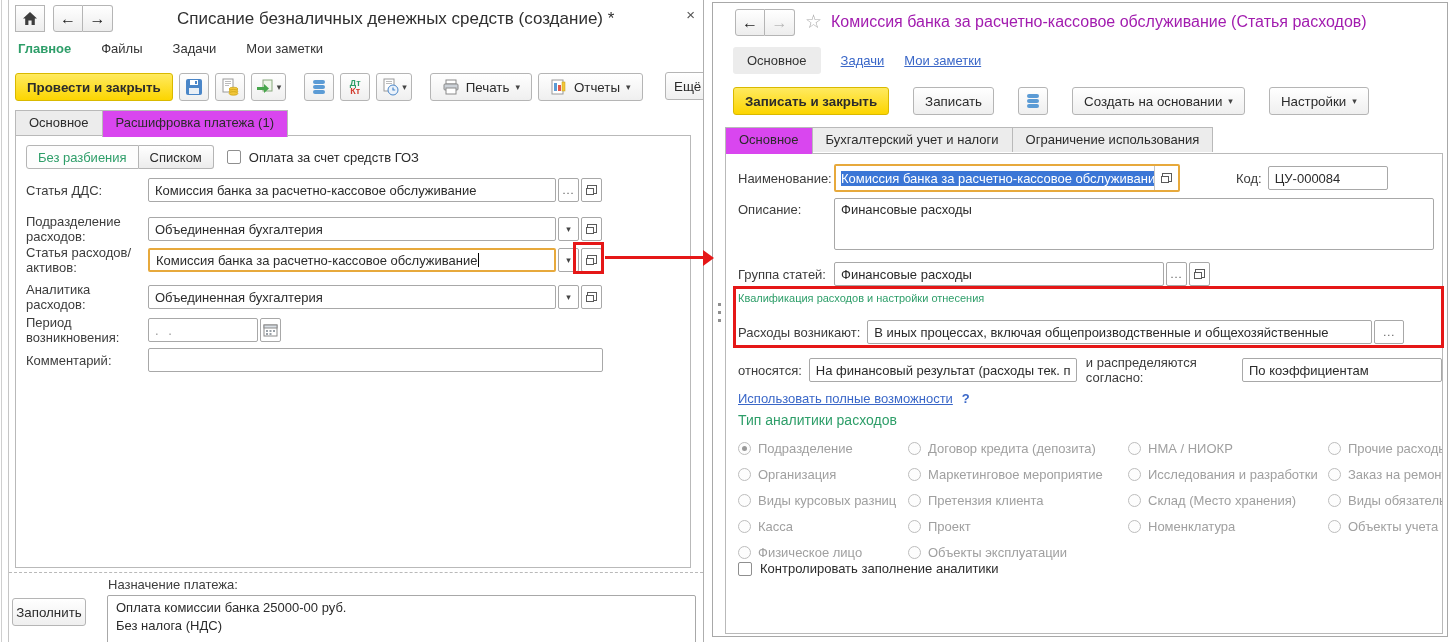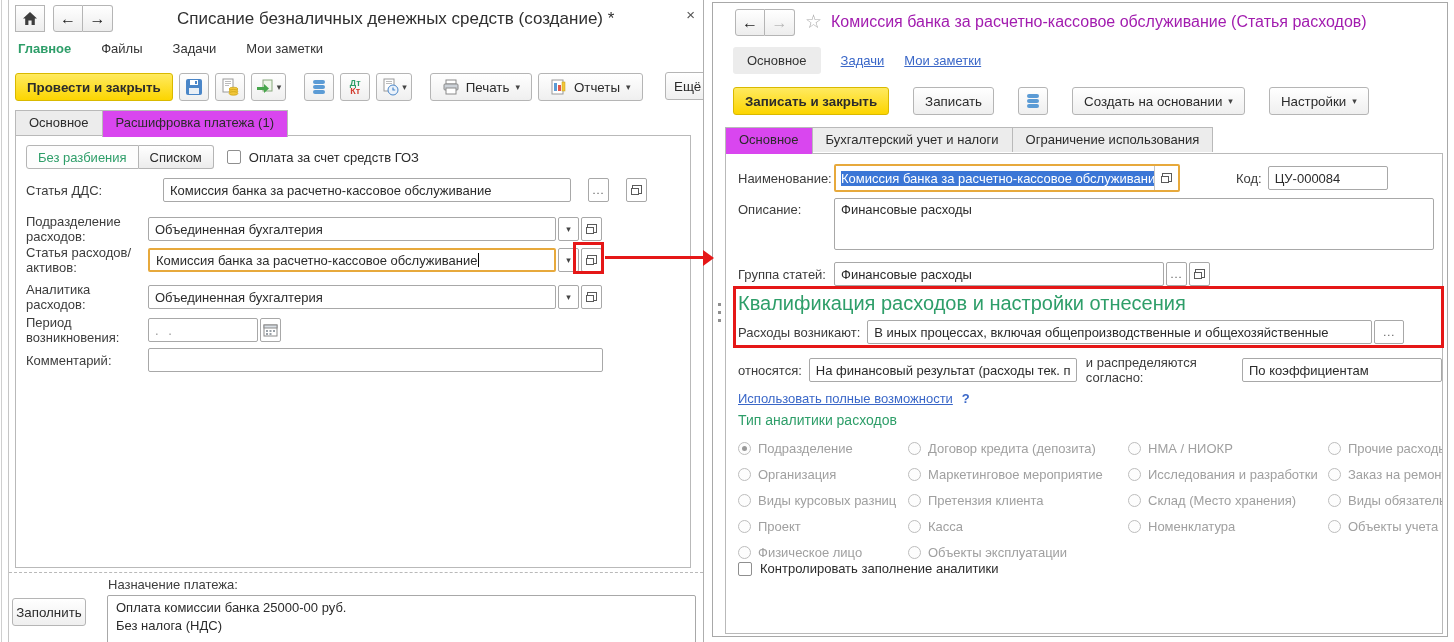--- a/index.html
+++ b/index.html
@@ -67,21 +67,21 @@
   .lw-tabs { left:6px; top:110px; }
   .lw-panel { left:6px; top:135px; width:676px; height:433px; }
   .seg-row { position:absolute; left:10px; top:9px; display:flex; align-items:center; }
   .seg { height:24px; display:inline-flex; align-items:center; padding:0 11px; border:1px solid #b5b5b5; white-space:nowrap; }
   .seg.on { background:#fdfdfd; color:#2e9e69; border-radius:3px 0 0 3px; }
   .seg.off { background:linear-gradient(#fff,#ececec); border-left:none; border-radius:0 3px 3px 0; }
   .cbrow { display:flex; align-items:center; gap:8px; margin-left:13px; }
   .row { position:absolute; left:10px; display:flex; align-items:center; }
   .row .lbl { width:122px; flex:none; }
   .w408 { width:408px; } .w110 { width:110px; } .w455 { width:455px; }
-  .r1{top:42px;gap:15px;} .r2{top:78px;} .r3{top:109px;} .r4{top:146px;} .r5{top:179px;} .r6{top:212px;}
+  .r1{top:42px;} .r2{top:78px;} .r3{top:109px;} .r4{top:146px;} .r5{top:179px;} .r6{top:212px;}
   .date-val { color:#9b9b9b; letter-spacing:3px; }
   .lw-dash { position:absolute; left:0; right:0; top:572px; border-top:1px dashed #b9b9b9; }
   .lw-purpose-lbl { position:absolute; left:99px; top:577px; color:#3c3c3c; }
   .lw-fill { position:absolute; left:3px; top:598px; width:74px; }
   .lw-purpose { position:absolute; left:98px; top:595px; right:7px; height:60px; border:1px solid #a8a8a8; border-radius:2px; padding:3px 8px; line-height:18px; background:#fff; }
 
   
   .grip { position:absolute; left:5px; top:300px; display:flex; flex-direction:column; gap:5px; }
   .grip i { width:3px; height:3px; background:#8f8f8f; }
   .rw-nav { position:absolute; left:22px; top:6px; }
@@ -401,21 +401,21 @@
           </span>
         <span class="sq">
             <i class="dots">...</i>
           </span>
         <span class="sq">
             <i class="ic-open"></i>
           </span>
       </div>
 
       <div class="rrow rr-qual">
-        <span class="green-h" style="font-size:20px;">Квалификация расходов и настройки отнесения</span>
+        <span class="green-h" style="font-size:11px;">Квалификация расходов и настройки отнесения</span>
       </div>
 
       <div class="rrow rr-arise">
         <span class="lbl" style="margin-right:7px;">Расходы возникают:</span>
         <span class="fld w505">
             <i class="val">В иных процессах, включая общепроизводственные и общехозяйственные</i>
           </span>
         <span class="sq" style="width:30px;">
             <i class="dots">...</i>
           </span>
@@ -486,25 +486,25 @@
           <span class="ritem">
               <i class="radio"></i>
               <i>Склад (Место хранения)</i>
             </span>
           <span class="ritem">
               <i class="radio"></i>
               <i>Виды обязательного стр</i>
             </span>
           <span class="ritem">
               <i class="radio"></i>
+              <i>Касса</i>
+            </span>
+          <span class="ritem">
+              <i class="radio"></i>
               <i>Проект</i>
-            </span>
-          <span class="ritem">
-              <i class="radio"></i>
-              <i>Касса</i>
             </span>
           <span class="ritem">
               <i class="radio"></i>
               <i>Номенклатура</i>
             </span>
           <span class="ritem">
               <i class="radio"></i>
               <i>Объекты учета резервов</i>
             </span>
           <span class="ritem">

